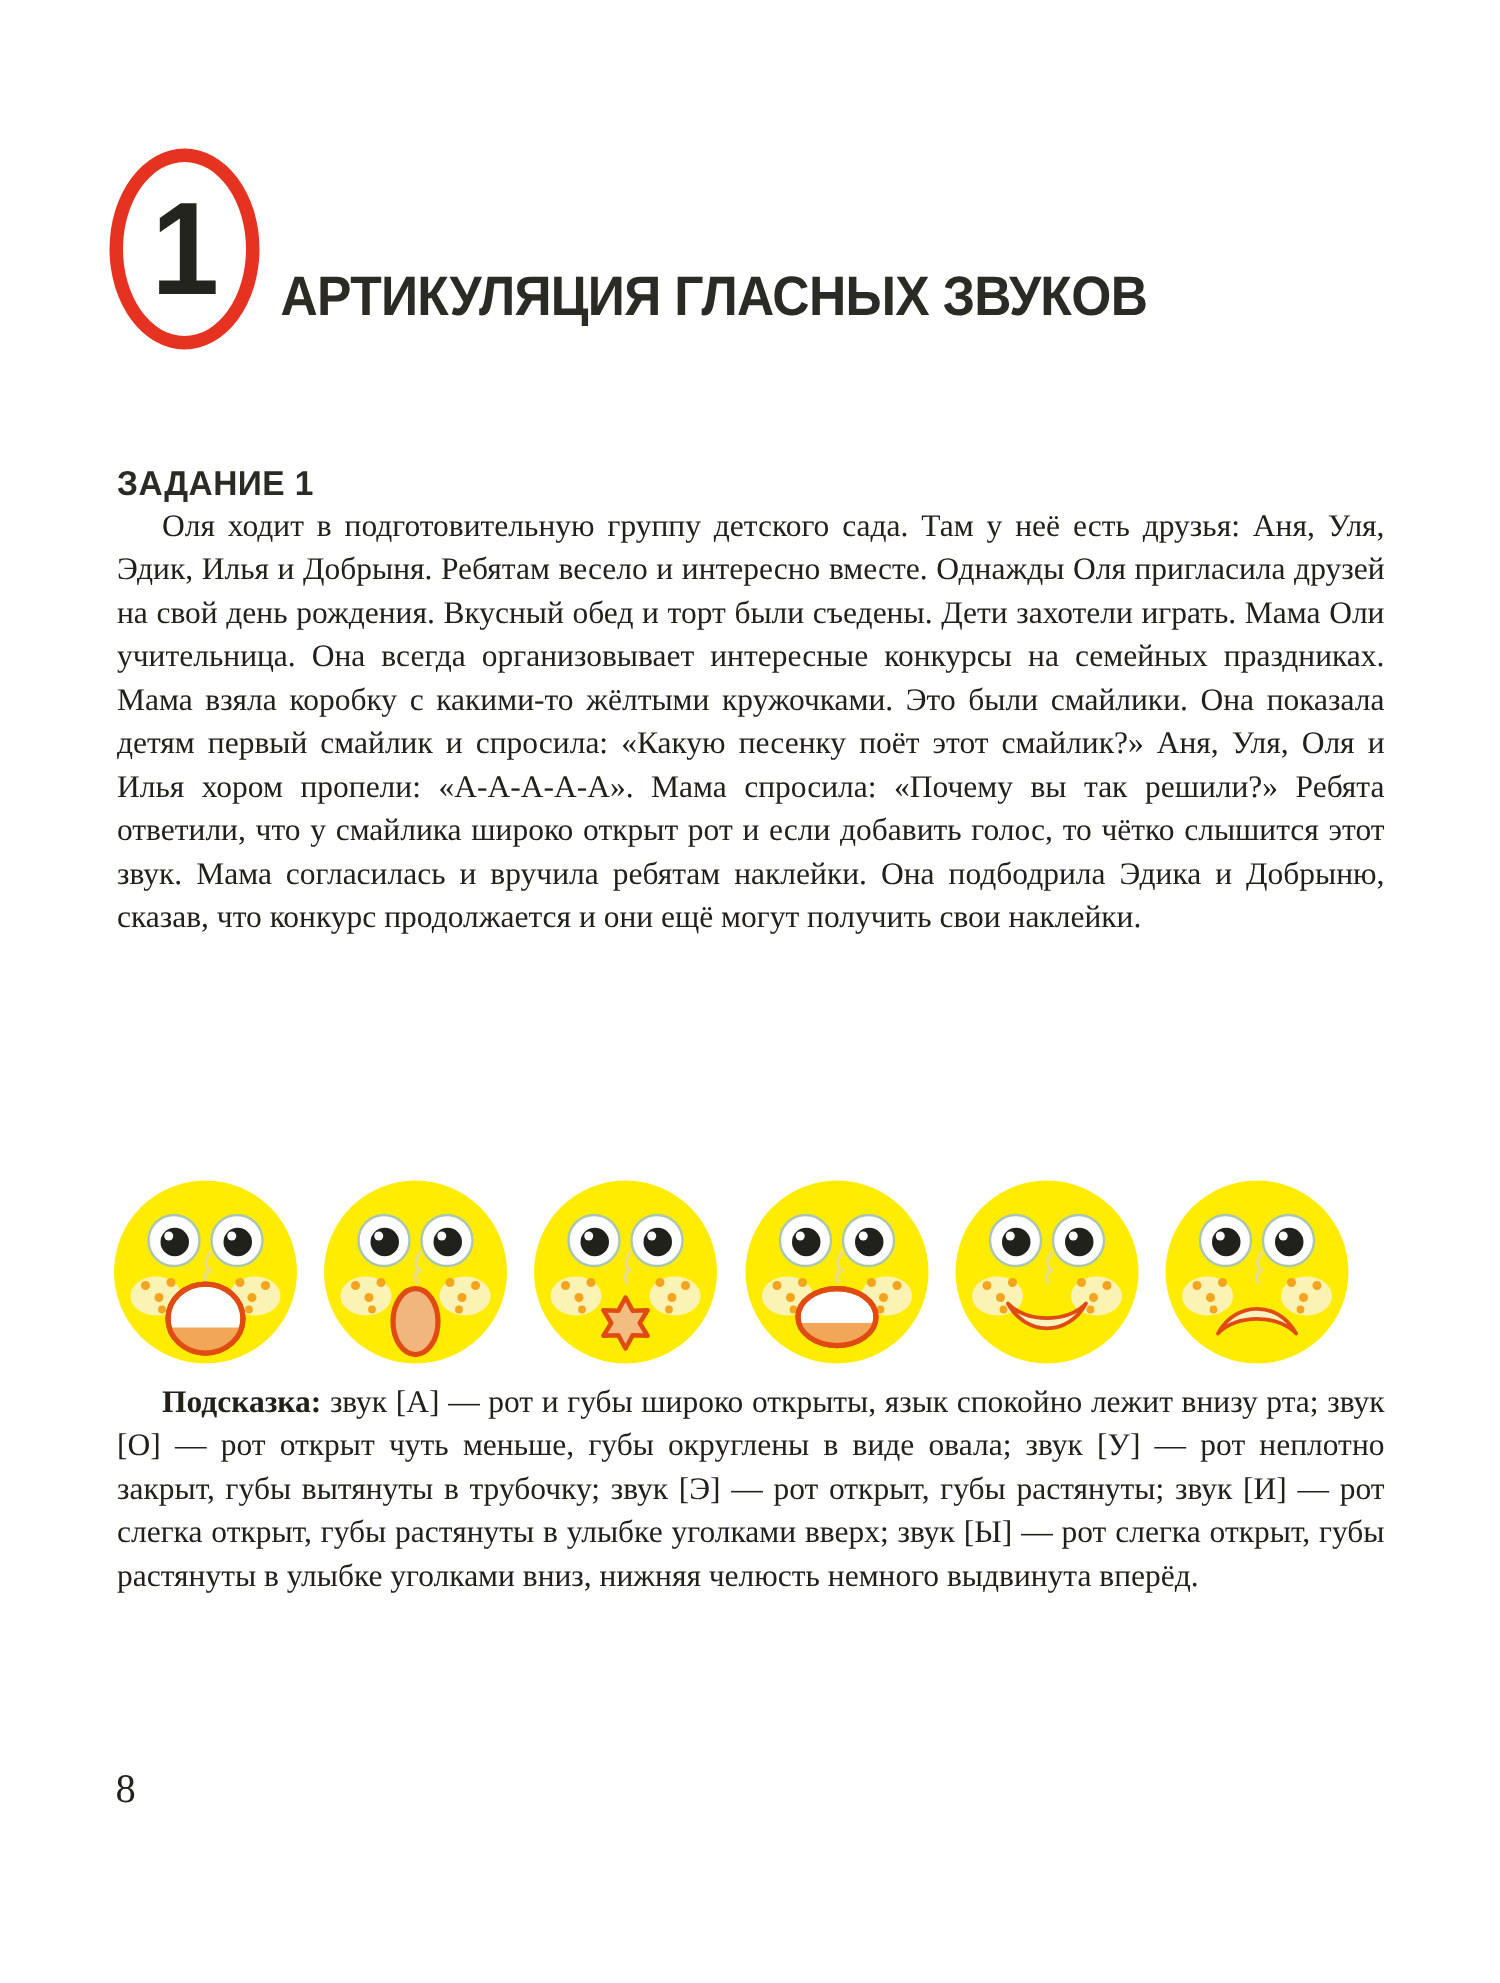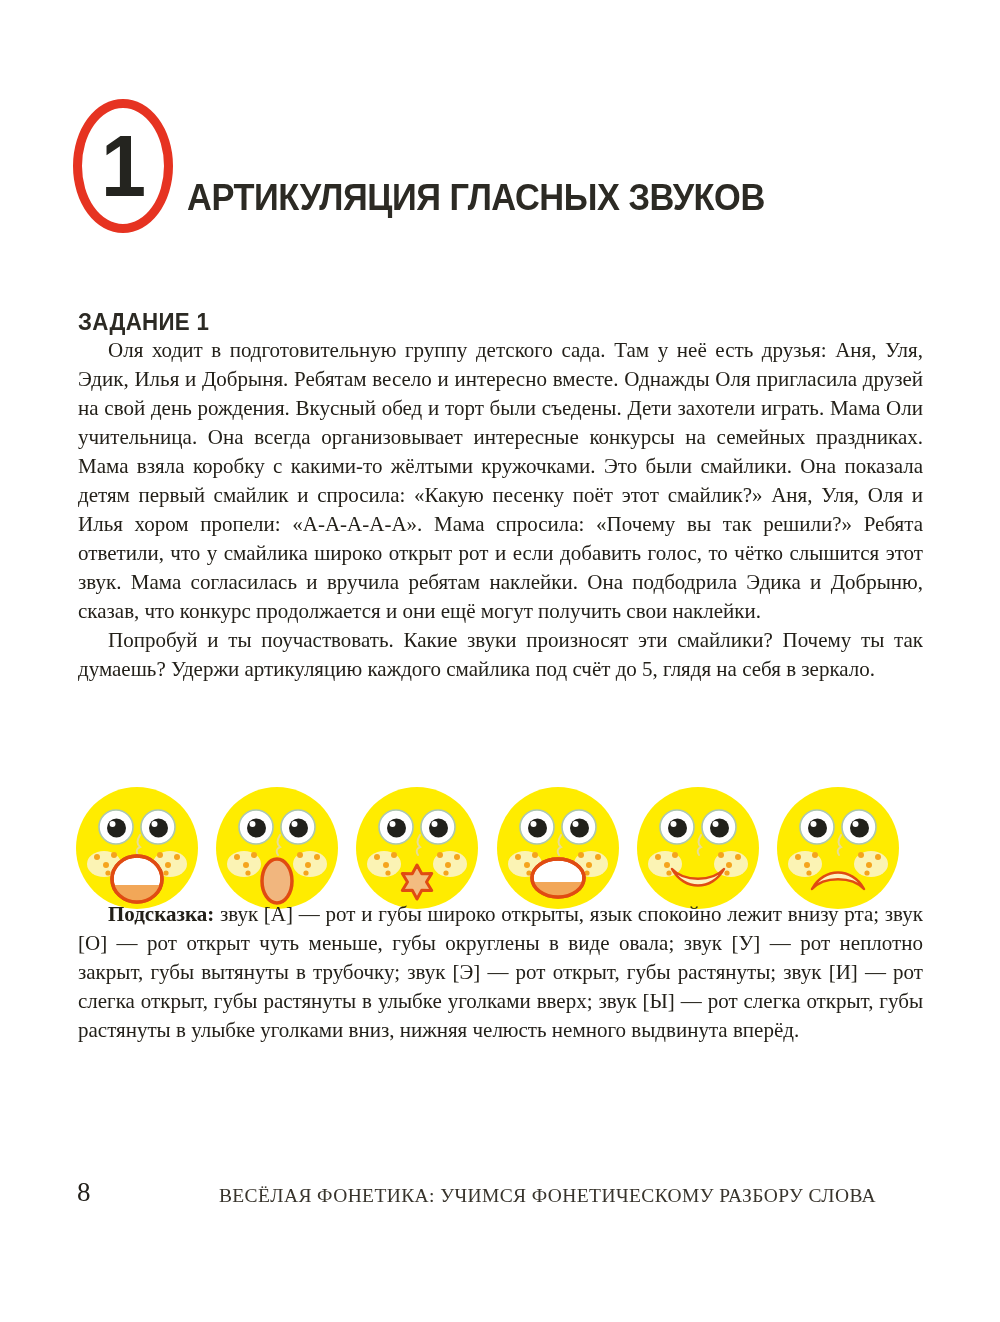--- a/index.html
+++ b/index.html
@@ -51,21 +51,21 @@
   
   .text-block{
     position:absolute;left:78px;top:336px;width:845px;
     font-size:21px;line-height:29px;
     text-align:justify;
     font-family:Liberation Serif, serif;
   }
   .text-block p{margin:0;text-indent:30px;}
 
   .hint-block{
-    position:absolute;left:78px;top:900px;width:845px;
+    position:absolute;left:78px;top:920px;width:845px;
     font-size:21px;line-height:29px;
     text-align:justify;
   }
   .hint-block p{margin:0;text-indent:30px;}
   .hint-label{font-weight:bold;}
 
   
   .smiley-row{
     position:absolute;left:74px;top:784px;width:827px;height:128px;
     display:flex;justify-content:space-between;align-items:center;
@@ -95,21 +95,20 @@
   <div class="chapter-circle">
     <span class="chapter-number">1</span>
   </div>
 
   <h1 class="chapter-title">АРТИКУЛЯЦИЯ ГЛАСНЫХ ЗВУКОВ</h1>
 
   <h2 class="task-heading">ЗАДАНИЕ 1</h2>
 
   <div class="text-block">
     <p>Оля ходит в подготовительную группу детского сада. Там у неё есть друзья: Аня, Уля, Эдик, Илья и Добрыня. Ребятам весело и интересно вместе. Однажды Оля пригласила друзей на свой день рождения. Вкусный обед и торт были съедены. Дети захотели играть. Мама Оли учительница. Она всегда организовывает интересные конкурсы на семейных праздниках. Мама взяла коробку с какими-то жёлтыми кружочками. Это были смайлики. Она показала детям первый смайлик и спросила: «Какую песенку поёт этот смайлик?» Аня, Уля, Оля и Илья хором пропели: «А-А-А-А-А». Мама спросила: «Почему вы так решили?» Ребята ответили, что у смайлика широко открыт рот и если добавить голос, то чётко слышится этот звук. Мама согласилась и вручила ребятам наклейки. Она подбодрила Эдика и Добрыню, сказав, что конкурс продолжается и они ещё могут получить свои наклейки.</p>
-    <p>Попробуй и ты поучаствовать. Какие звуки произносят эти смайлики? Почему ты так думаешь? Удержи артикуляцию каждого смайлика под счёт до 5, глядя на себя в зеркало.</p>
   </div>
 
   <div class="smiley-row">
       <div class="smiley">
         <svg viewBox="0 0 126 126" xmlns="http://www.w3.org/2000/svg">
           <circle cx="63" cy="63" r="61" fill="#ffec00"></circle>
           <ellipse cx="30" cy="79" rx="17" ry="13" fill="#fbf3b4"></ellipse>
           <ellipse cx="96" cy="79" rx="17" ry="13" fill="#fbf3b4"></ellipse>
           <g fill="#f5a41d">
             <circle cx="23" cy="72" r="3"></circle>
@@ -260,15 +259,14 @@
           <path d="M37,104 C49,82 77,82 89,104 C77,91 49,91 37,104 Z" fill="#fdf3c0" stroke="#e04b12" stroke-width="2.5" stroke-linejoin="round"></path>
         </svg>
       </div>
     </div>
 
   <div class="hint-block">
     <p><b class="hint-label">Подсказка:</b> <span>звук [А] — рот и губы широко открыты, язык спокойно лежит внизу рта; звук [О] — рот открыт чуть меньше, губы округлены в виде овала; звук [У] — рот неплотно закрыт, губы вытянуты в трубочку; звук [Э] — рот открыт, губы растянуты; звук [И] — рот слегка открыт, губы растянуты в улыбке уголками вверх; звук [Ы] — рот слегка открыт, губы растянуты в улыбке уголками вниз, нижняя челюсть немного выдвинута вперёд.</span></p>
   </div>
 
   <div class="footer-page-number">8</div>
-  <div class="footer-running-title">ВЕСЁЛАЯ ФОНЕТИКА: УЧИМСЯ ФОНЕТИЧЕСКОМУ РАЗБОРУ СЛОВА</div>
 
 </div>
 
 </body></html>

